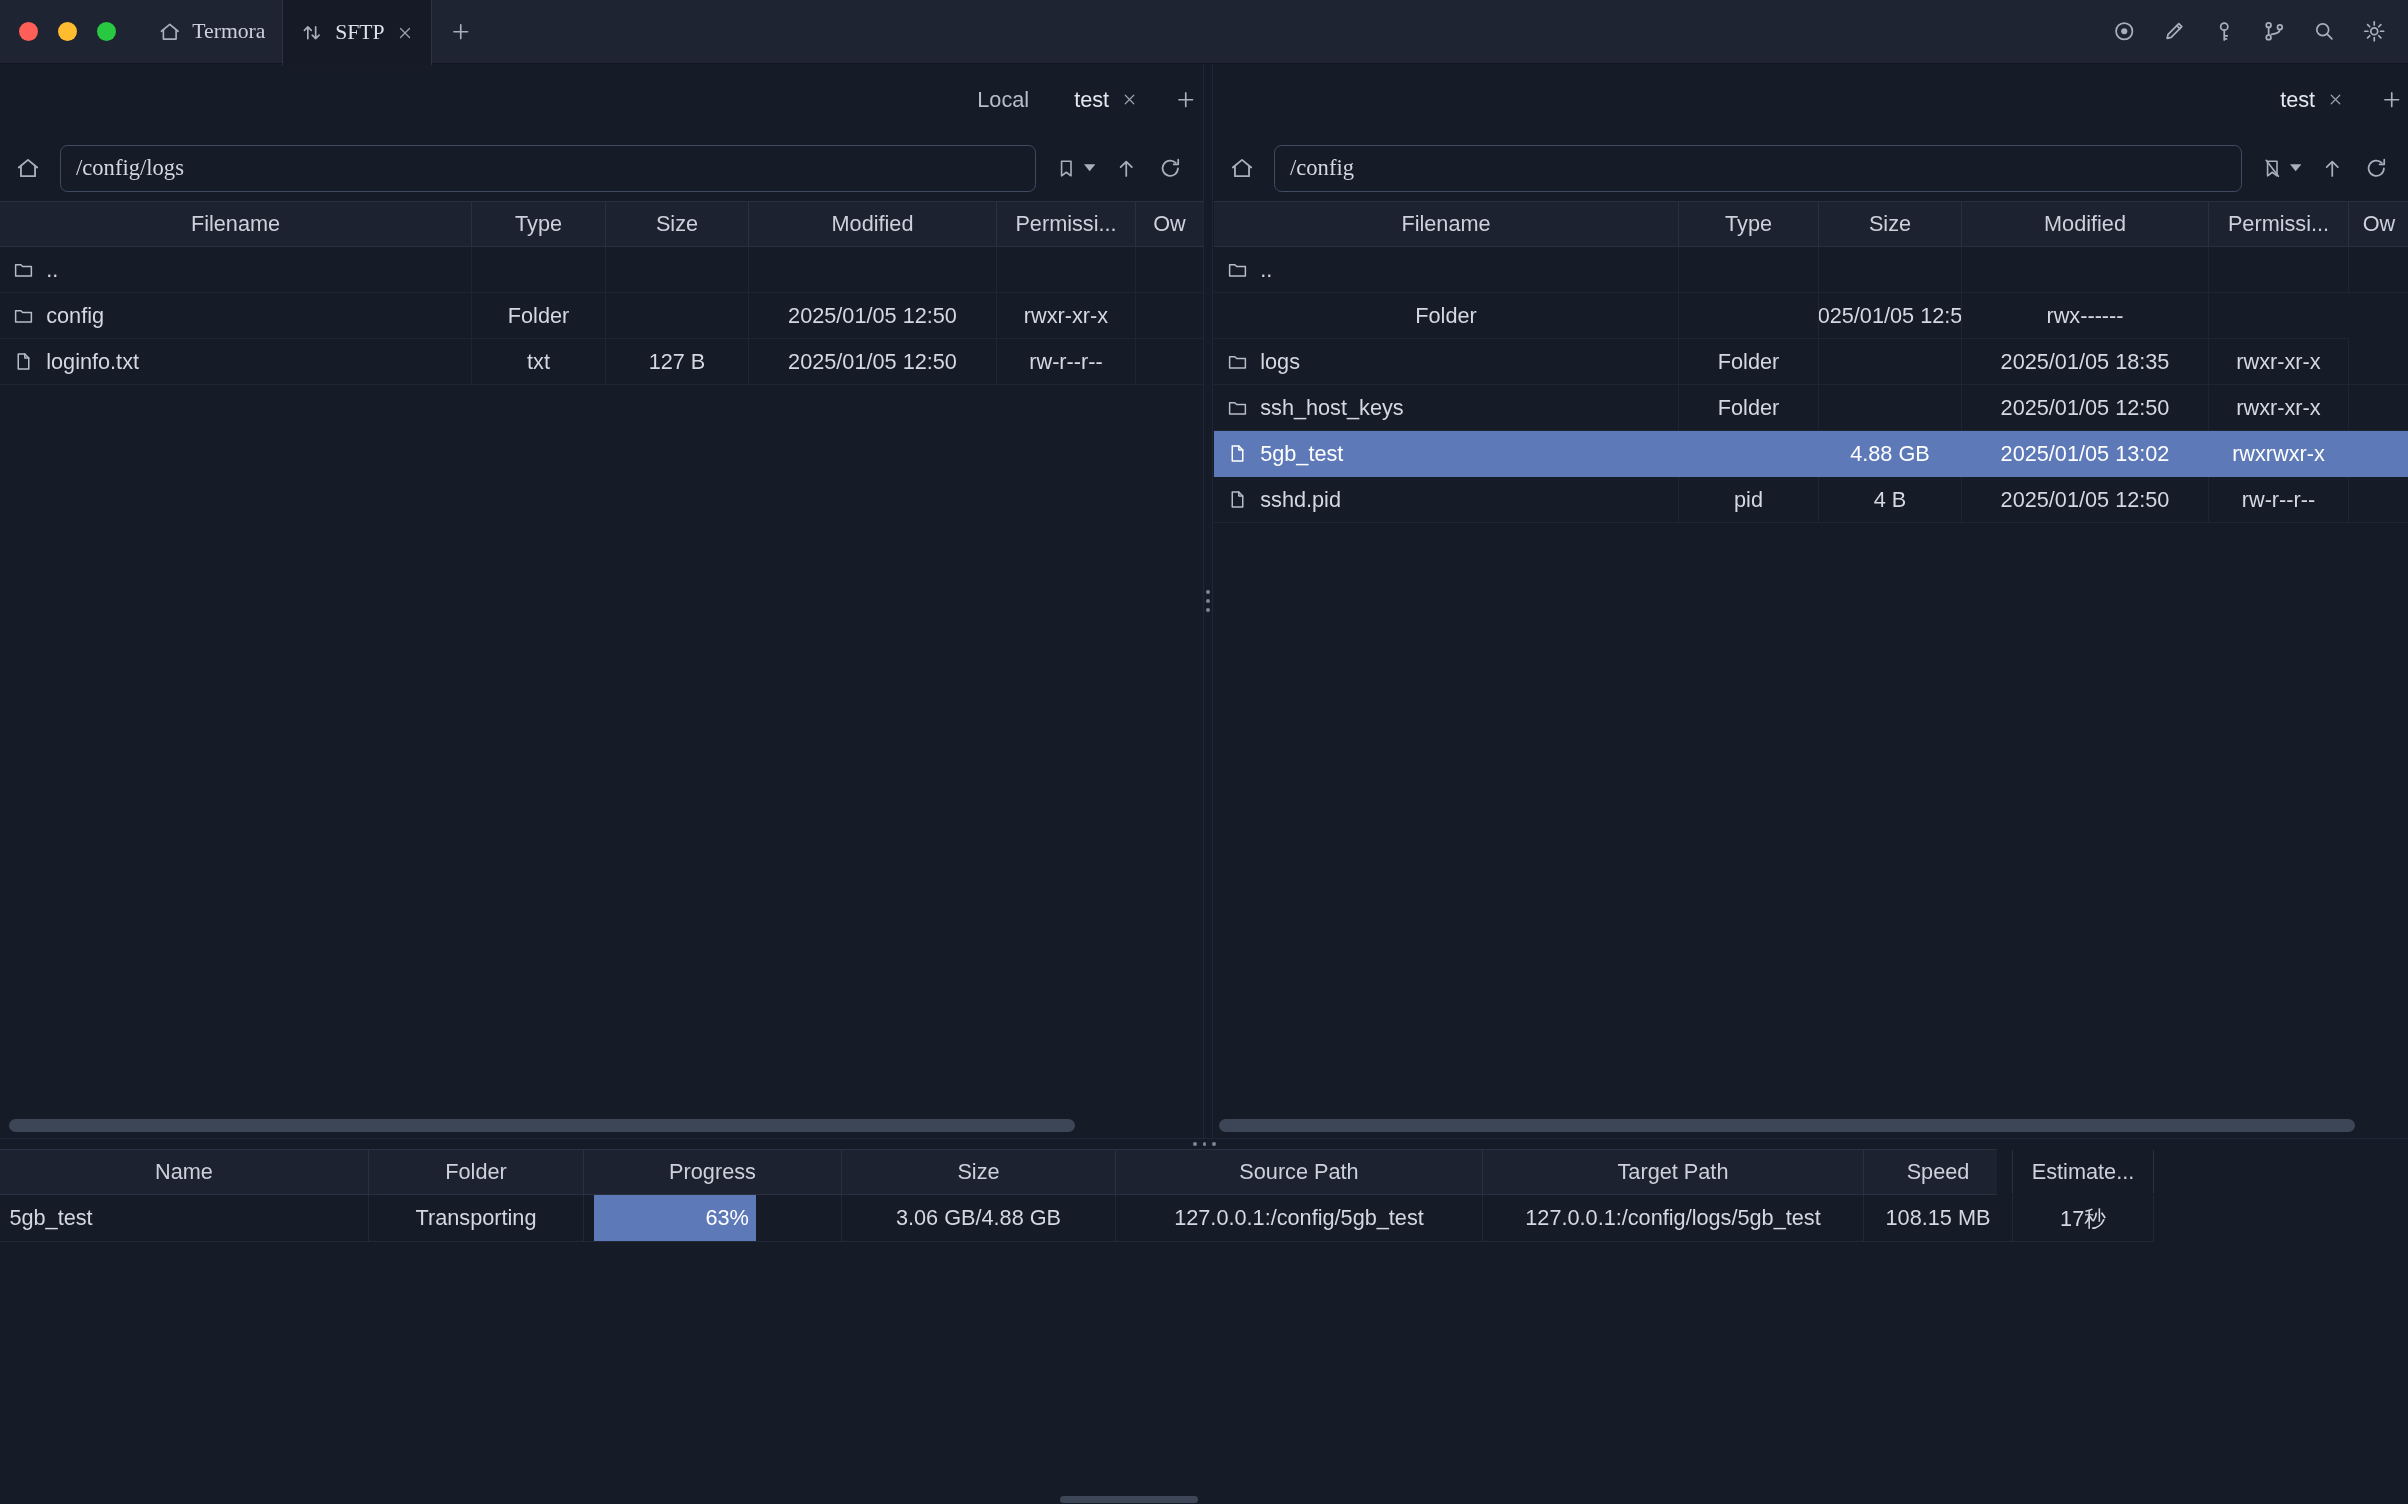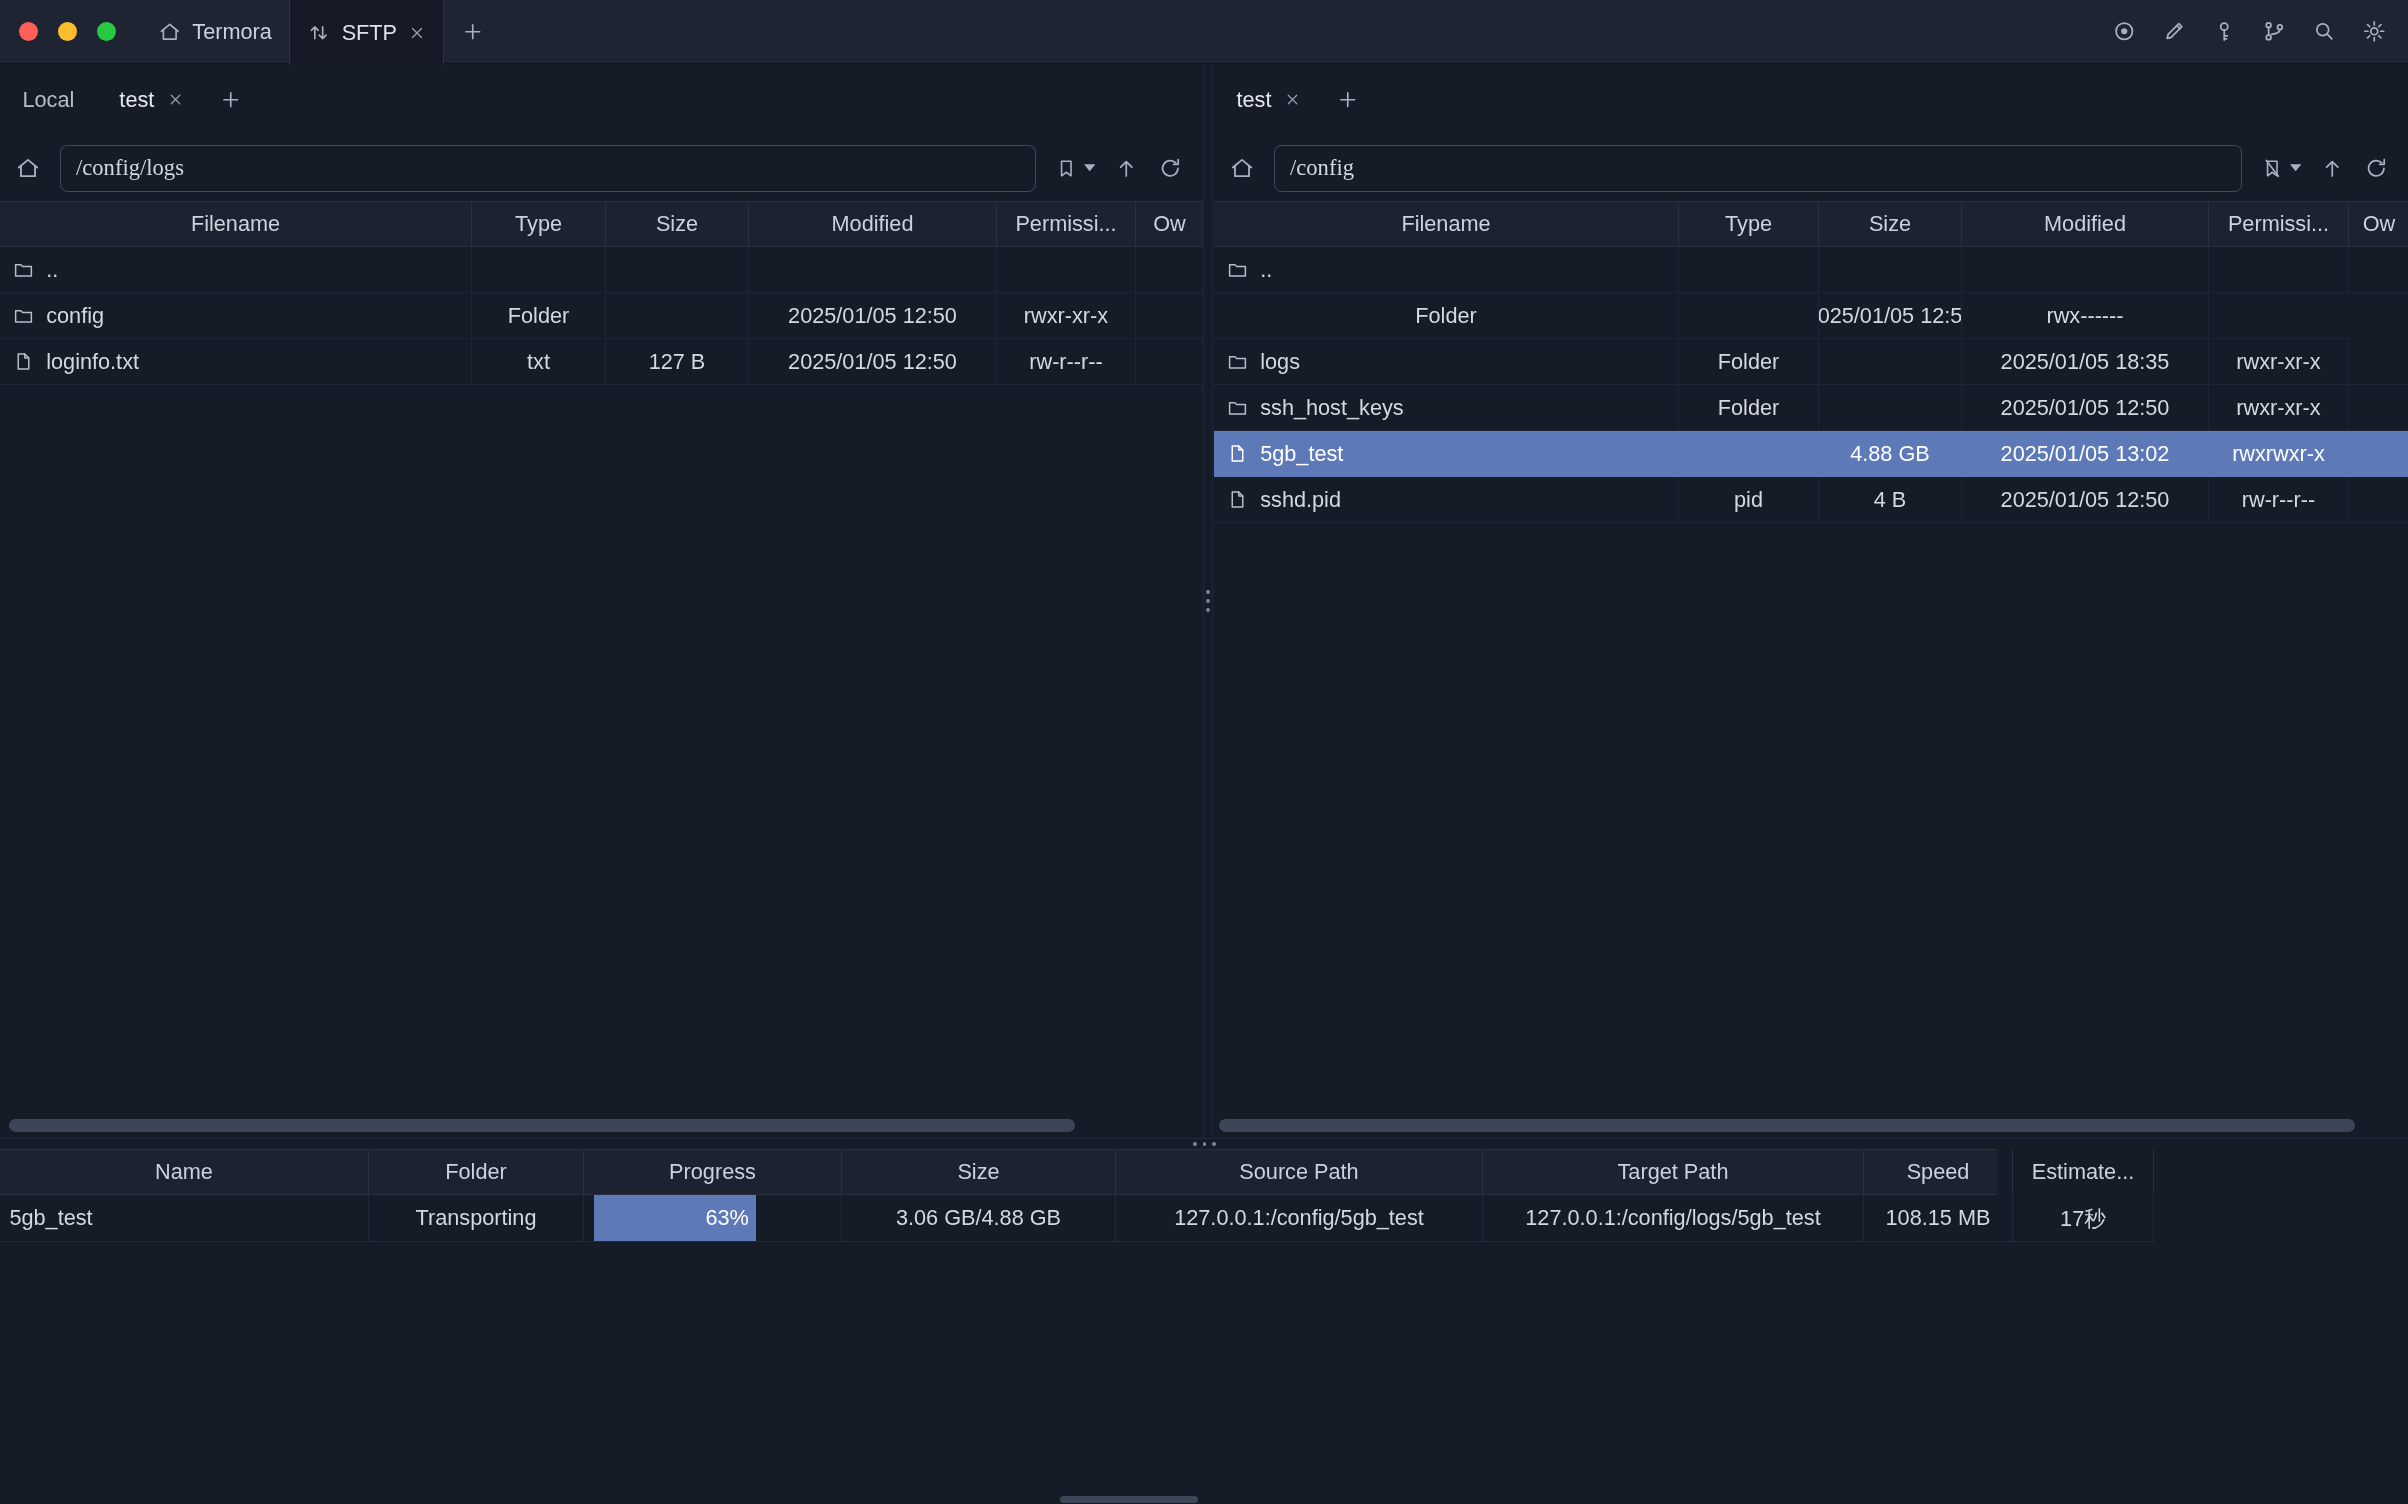--- a/index.html
+++ b/index.html
@@ -8,36 +8,36 @@
   svg{display:block;fill:none;stroke:currentColor;stroke-width:1.7;stroke-linecap:round;stroke-linejoin:round;}
   .ic{color:#a8afbd;display:flex;align-items:center;}
 
   
   .titlebar{position:absolute;left:0;top:0;width:2409px;height:64px;background:#1f2433;border-bottom:0.9px solid #10141f;display:flex;align-items:stretch;z-index:5;}
   .traffic{display:flex;align-items:center;gap:20px;padding:0 24.5px 0 19px;}
   .light{width:19px;height:19px;border-radius:50%;}
   .light.red{background:var(--traffic_red,#ff5f57);}
   .light.yellow{background:var(--traffic_yellow,#febc2e);}
   .light.green{background:var(--traffic_green,#28c840);}
-  .title-tab{display:flex;align-items:center;gap:11.3px;padding:0 17px;color:#ccd1dc;}
+  .title-tab{display:flex;align-items:center;gap:11.3px;padding:0 17px;color:#ccd1dc;font-family:Liberation Serif, serif;}
   .title-tab.active{background:#151a26;border-left:0.9px solid #2c3345;border-right:0.9px solid #2c3345;height:65px;color:#dde1e9;}
   .tb-plus{display:flex;align-items:center;padding:0 17px;color:#a8afbd;}
   .tb-actions{margin-left:auto;display:flex;align-items:center;gap:25.4px;padding-right:22.6px;}
   .iconbtn{display:flex;align-items:center;justify-content:center;color:#a8afbd;background:none;border:none;}
   .closex{color:#9aa1af;display:flex;align-items:center;}
 
   
   .main{position:absolute;left:0;top:64px;width:2409px;height:1074px;}
   .pane{position:absolute;top:0;height:100%;display:flex;flex-direction:column;}
   .pane.left{left:0;width:1203px;}
   .pane.right{left:1214px;width:1195px;}
   .vsplit{position:absolute;left:1203px;top:0;width:10.4px;height:100%;border-left:0.9px solid #20263a;border-right:0.9px solid #20263a;display:flex;flex-direction:column;align-items:center;justify-content:center;gap:5.6px;}
   .vsplit i,.hsplit i{width:3.8px;height:3.8px;border-radius:50%;background:#7d8598;display:block;}
 
-  .ptabs{height:71px;display:flex;align-items:center;padding-left:7.5px;gap:15px;flex:0 0 auto;}
+  .ptabs{height:71px;display:flex;align-items:center;padding-left:7.5px;gap:15px;flex:0 0 auto;justify-content:flex-end;}
   .ptab{display:flex;align-items:center;gap:12.2px;padding:0 15px;color:#b7bdc9;}
   .ptab.active{color:#e4e7ee;}
   .addtab{padding:0 5.6px;color:#a8afbd;display:flex;align-items:center;}
 
   .pathbar{height:66px;display:flex;align-items:center;padding:0 21px 0 15px;gap:19px;flex:0 0 auto;}
   .path-input{flex:1;height:47px;background:#161b28;border:0.9px solid #414c63;border-radius:7.5px;color:#d4d8e0;font-size:22.6px;font-family:Liberation Serif, serif;padding:0 15px;outline:none;min-width:0;}
   .bkm{display:flex;align-items:center;gap:6.6px;color:#a8afbd;}
 
   .thead{height:46px;background:#1c2230;border-top:0.9px solid #2a3040;border-bottom:0.9px solid #2a3040;flex:0 0 auto;color:#ccd1db;}
   .hcell{display:flex;align-items:center;justify-content:center;border-right:0.9px solid #2a3040;overflow:hidden;white-space:nowrap;}

